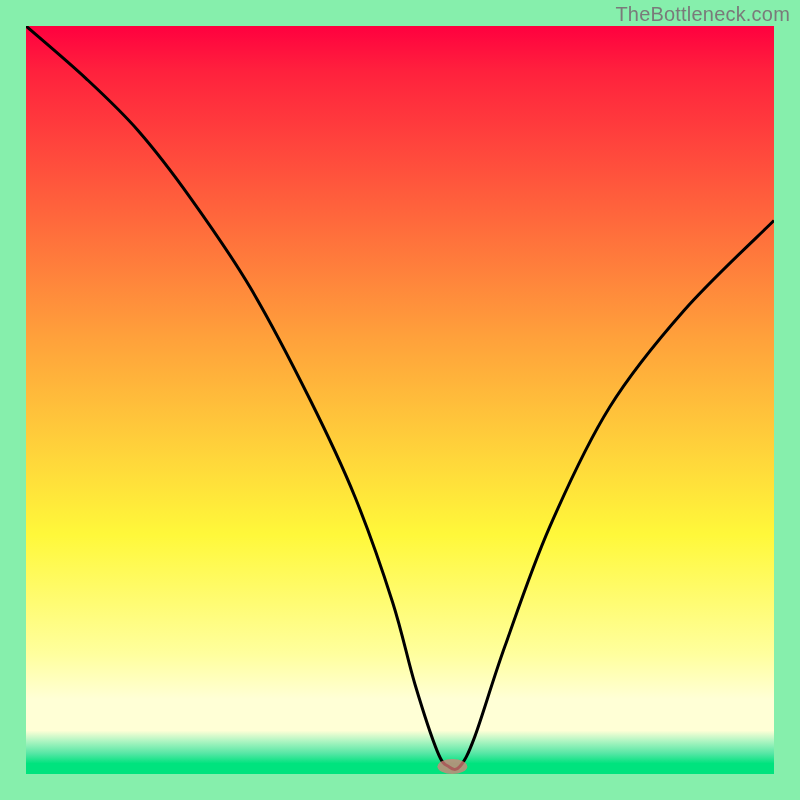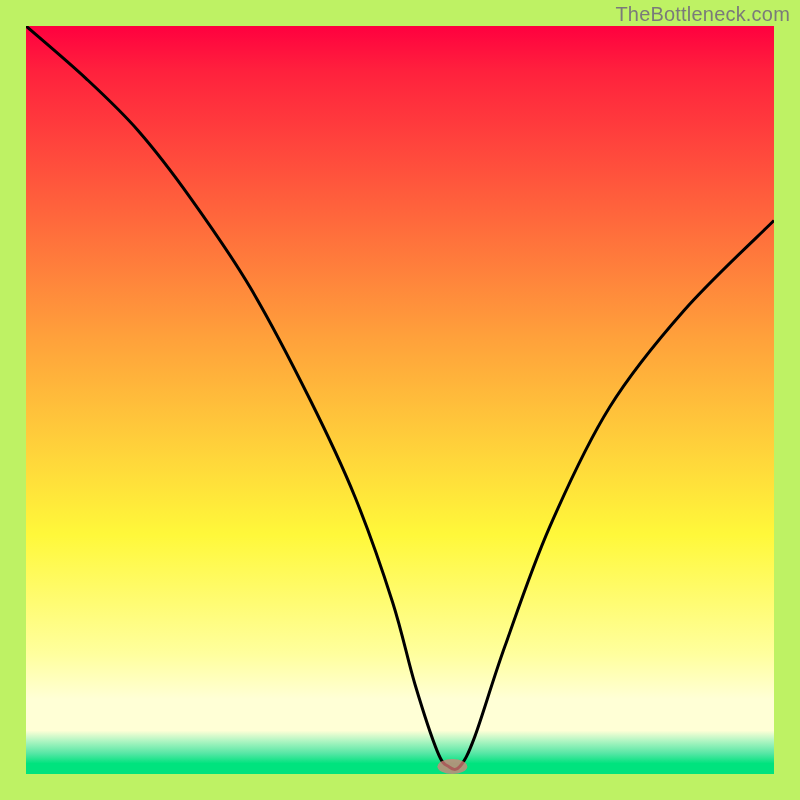--- a/index.html
+++ b/index.html
@@ -7,21 +7,21 @@
     padding: 0;
     width: 800px;
     height: 800px;
     background: #000;
     overflow: hidden;
   }
   .stage {
     position: relative;
     width: 800px;
     height: 800px;
-    background: #bef264;
+    background: #86efac;
   }
   .plot {
     position: absolute;
     left: 26px;
     top: 26px;
     width: 748px;
     height: 748px;
     overflow: hidden;
   }
   .grad {

